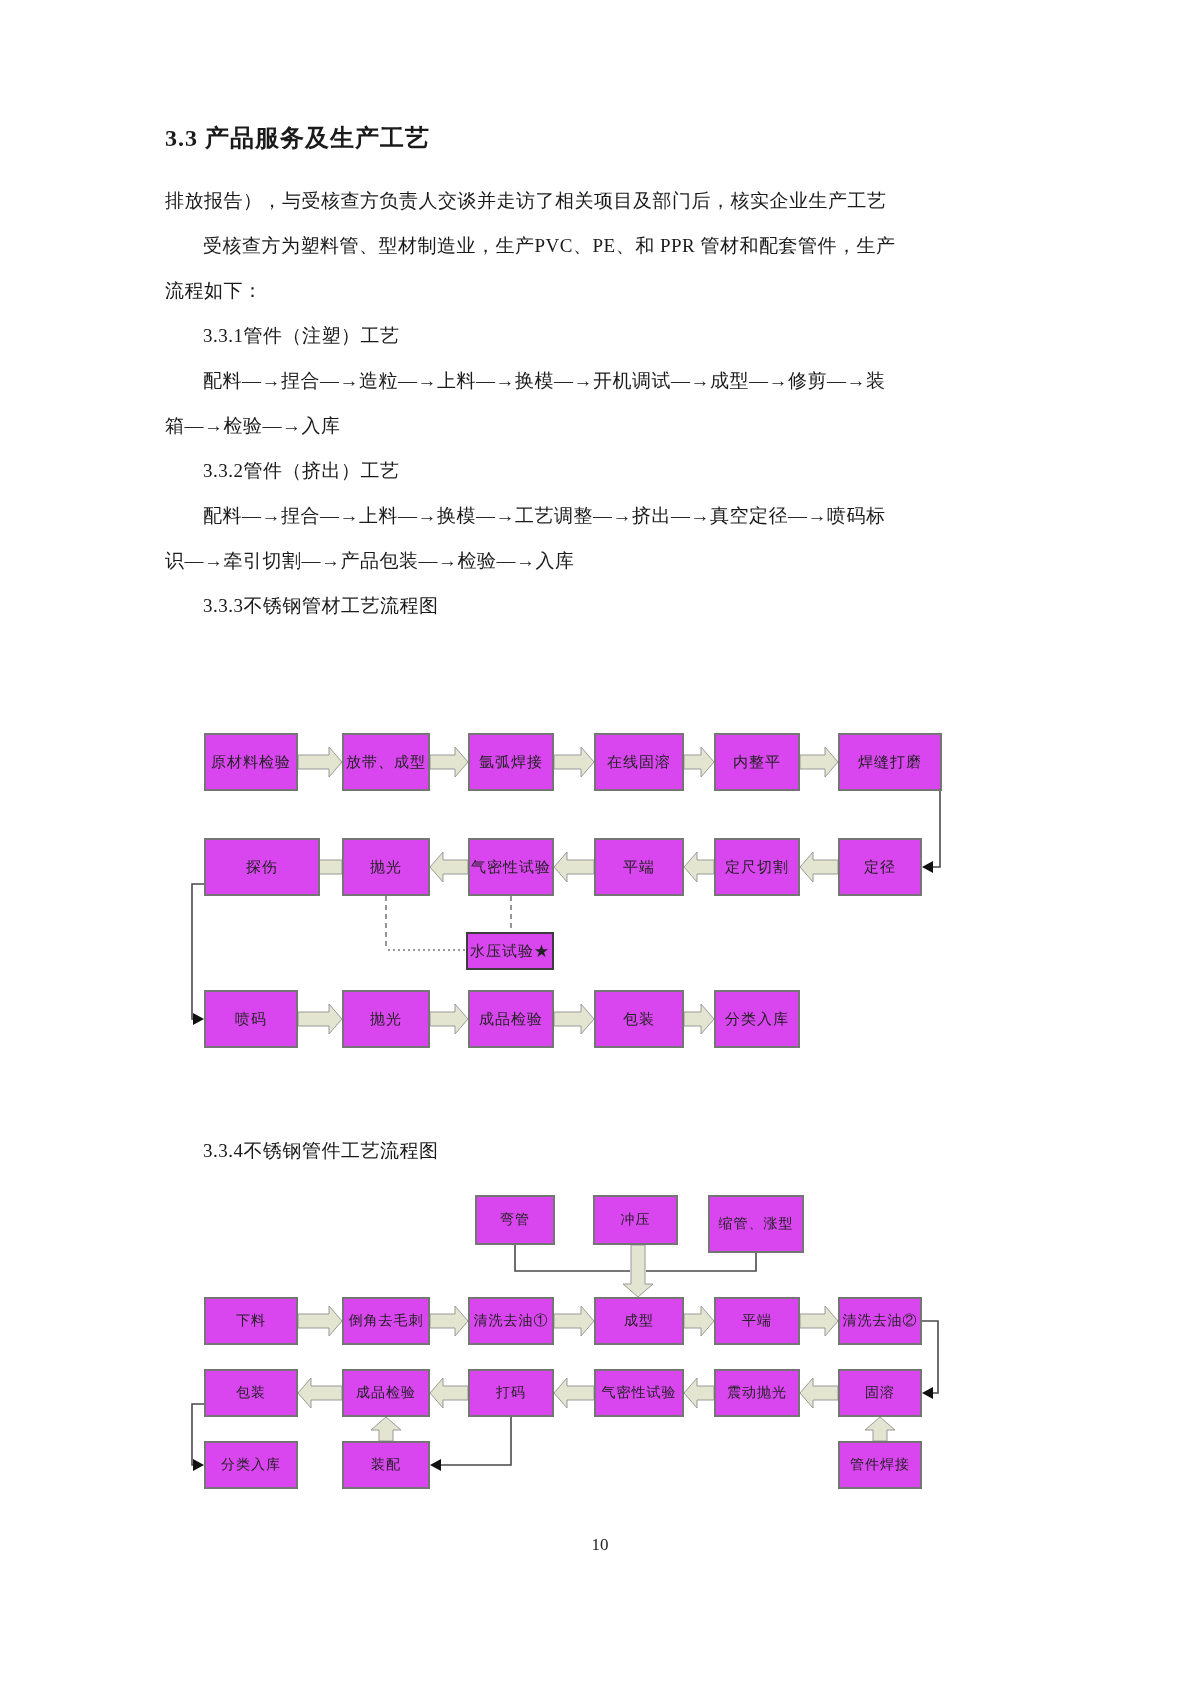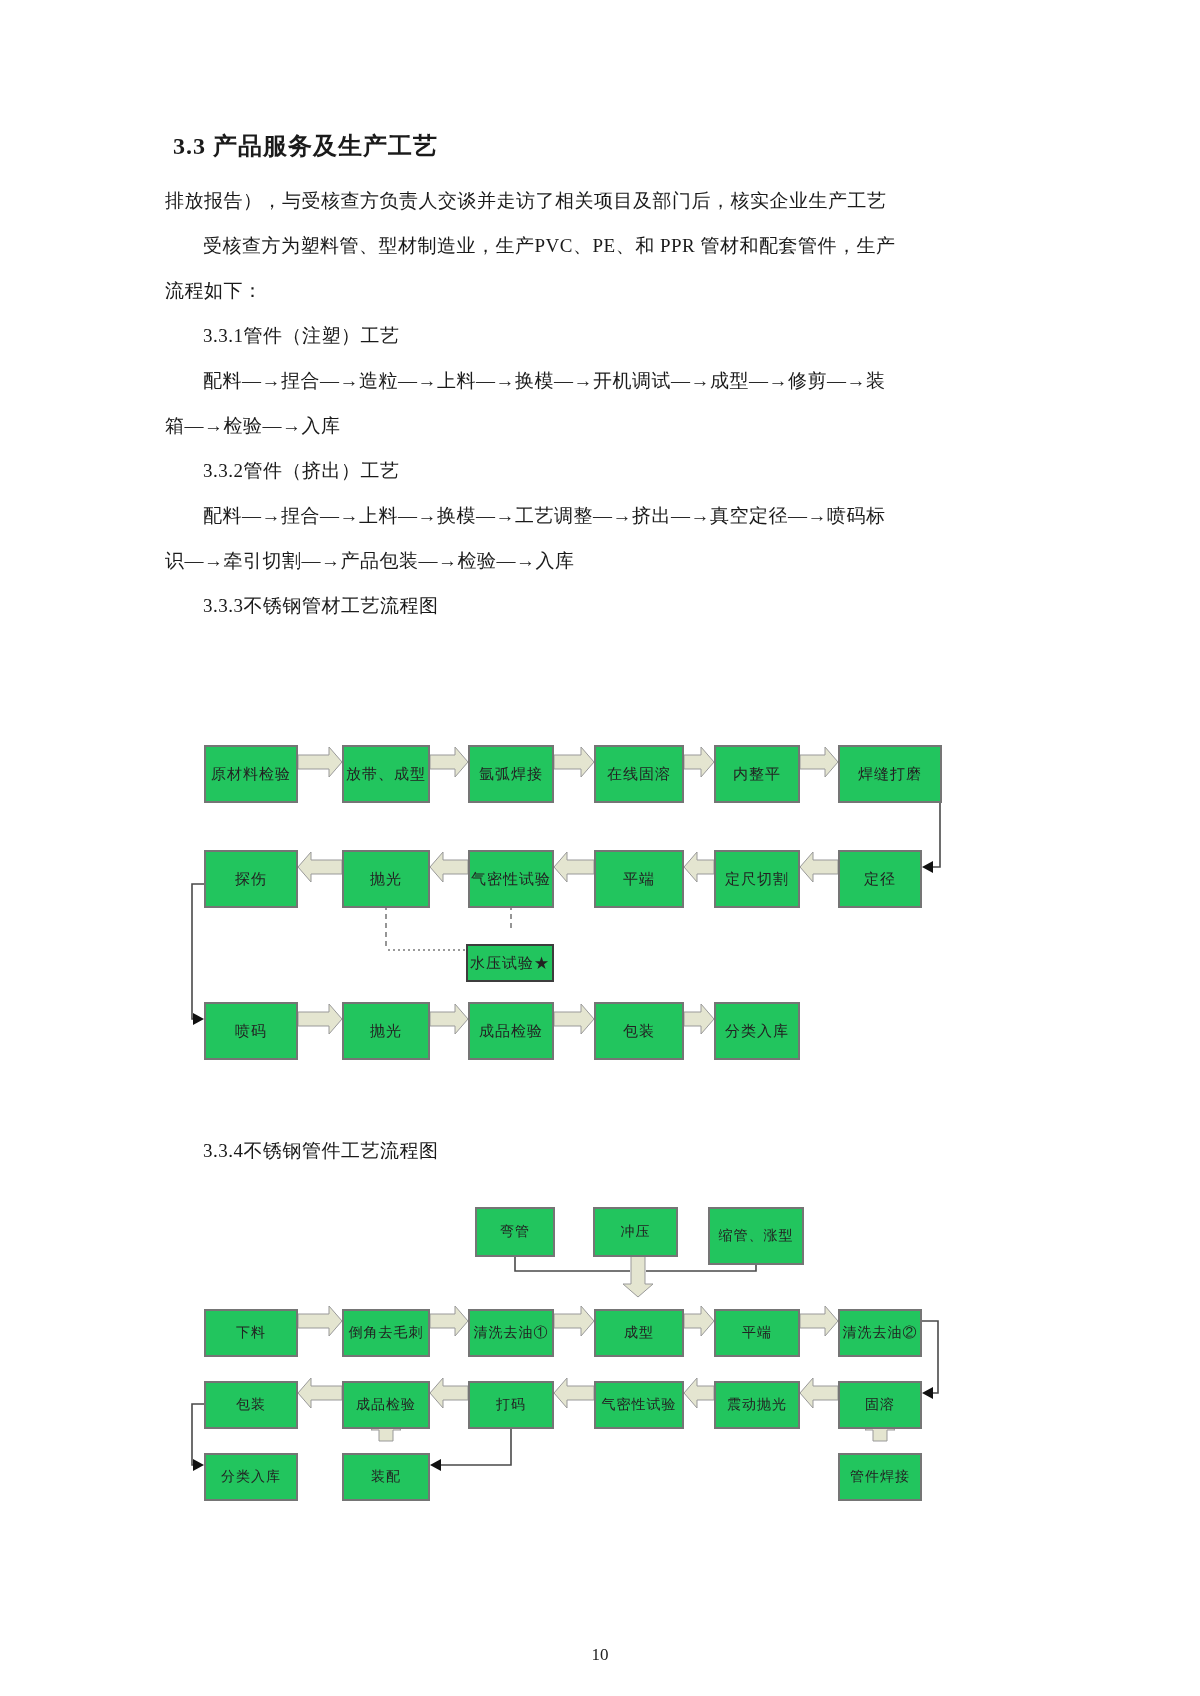--- a/index.html
+++ b/index.html
@@ -1,43 +1,43 @@
 <!DOCTYPE html>
 <html style="--arrow-fill: #e4e5d0; --arrow-stroke: #999999; --box-border: #757575;"><head>
 <meta charset="utf-8">
 <style>
   html,body{margin:0;padding:0}
   body{
     width:1200px;height:1696px;position:relative;background:#ffffff;
     font-family:"Liberation Serif","DejaVu Serif",serif;color:#1a1a1a;overflow:hidden;
   }
   .doc-title{
-    position:absolute;left:165px;top:122px;margin:8px;
+    position:absolute;left:165px;top:122px;margin:0;
     font-size:24px;font-weight:700;letter-spacing:1px;z-index:2;white-space:nowrap;
   }
   .textcol{position:absolute;left:165px;top:178px;width:880px;z-index:2}
   .tline{height:45px;line-height:45px;font-size:19px;letter-spacing:.5px;white-space:nowrap}
   .indent{padding-left:38px}
   .sub334{position:absolute;left:203px;top:1128px;height:45px;line-height:45px;
     font-size:19px;letter-spacing:.5px;z-index:2;white-space:nowrap}
   .fbox{
-    position:absolute;box-sizing:border-box;background:#22c55e;
+    position:absolute;box-sizing:border-box;background:#d946ef;
     border:2px solid var(--box-border,#757575);
     display:flex;align-items:center;justify-content:center;
-    font-size:15px;letter-spacing:1px;color:#222;z-index:2;text-align:center;white-space:nowrap;margin-top:12px;
+    font-size:15px;letter-spacing:1px;color:#222;z-index:2;text-align:center;white-space:nowrap;
   }
   .fbox.small{font-size:14px}
   .fbox.hydro{border:2px solid #3d3d3d}
   #flow-svg{position:absolute;left:0;top:0;z-index:1}
   .thin{fill:none;stroke:#4a4a4a;stroke-width:1.6}
   .dash{fill:none;stroke:#6a6a6a;stroke-width:1.4;stroke-dasharray:5 4}
   .dot{fill:none;stroke:#7a7a7a;stroke-width:1.6;stroke-dasharray:2 3}
   .ah{fill:#111;stroke:none}
   .blockarrow{fill:var(--arrow-fill,#e4e5d0);stroke:var(--arrow-stroke,#999);stroke-width:1}
-  .pageno{position:absolute;left:0;top:1645px;width:100%;text-align:center;
+  .pageno{position:absolute;left:0;top:1535px;width:100%;text-align:center;
     font-size:17px;z-index:2;color:#222}
 </style>
 </head>
 <body>
 
 <h1 class="doc-title">3.3 产品服务及生产工艺</h1>
 
 <div class="textcol">
   <div class="tline">排放报告），与受核查方负责人交谈并走访了相关项目及部门后，核实企业生产工艺</div>
   <div class="tline indent">受核查方为塑料管、型材制造业，生产PVC、PE、和 PPR 管材和配套管件，生产</div>
@@ -107,21 +107,21 @@
 
 <div>
 
   <div class="fbox" style="left:204px;top:733px;width:94px;height:58px">原材料检验</div>
   <div class="fbox" style="left:342px;top:733px;width:88px;height:58px">放带、成型</div>
   <div class="fbox" style="left:468px;top:733px;width:86px;height:58px">氩弧焊接</div>
   <div class="fbox" style="left:594px;top:733px;width:90px;height:58px">在线固溶</div>
   <div class="fbox" style="left:714px;top:733px;width:86px;height:58px">内整平</div>
   <div class="fbox" style="left:838px;top:733px;width:104px;height:58px">焊缝打磨</div>
 
-  <div class="fbox" style="left:204px;top:838px;width:94px;height:58px">探伤</div>
+  <div class="fbox" style="left:204px;top:838px;width:116px;height:58px">探伤</div>
   <div class="fbox" style="left:342px;top:838px;width:88px;height:58px">抛光</div>
   <div class="fbox" style="left:468px;top:838px;width:86px;height:58px">气密性试验</div>
   <div class="fbox" style="left:594px;top:838px;width:90px;height:58px">平端</div>
   <div class="fbox" style="left:714px;top:838px;width:86px;height:58px">定尺切割</div>
   <div class="fbox" style="left:838px;top:838px;width:84px;height:58px">定径</div>
 
   <div class="fbox hydro" style="left:466px;top:932px;width:88px;height:38px">水压试验★</div>
 
   <div class="fbox" style="left:204px;top:990px;width:94px;height:58px">喷码</div>
   <div class="fbox" style="left:342px;top:990px;width:88px;height:58px">抛光</div>

